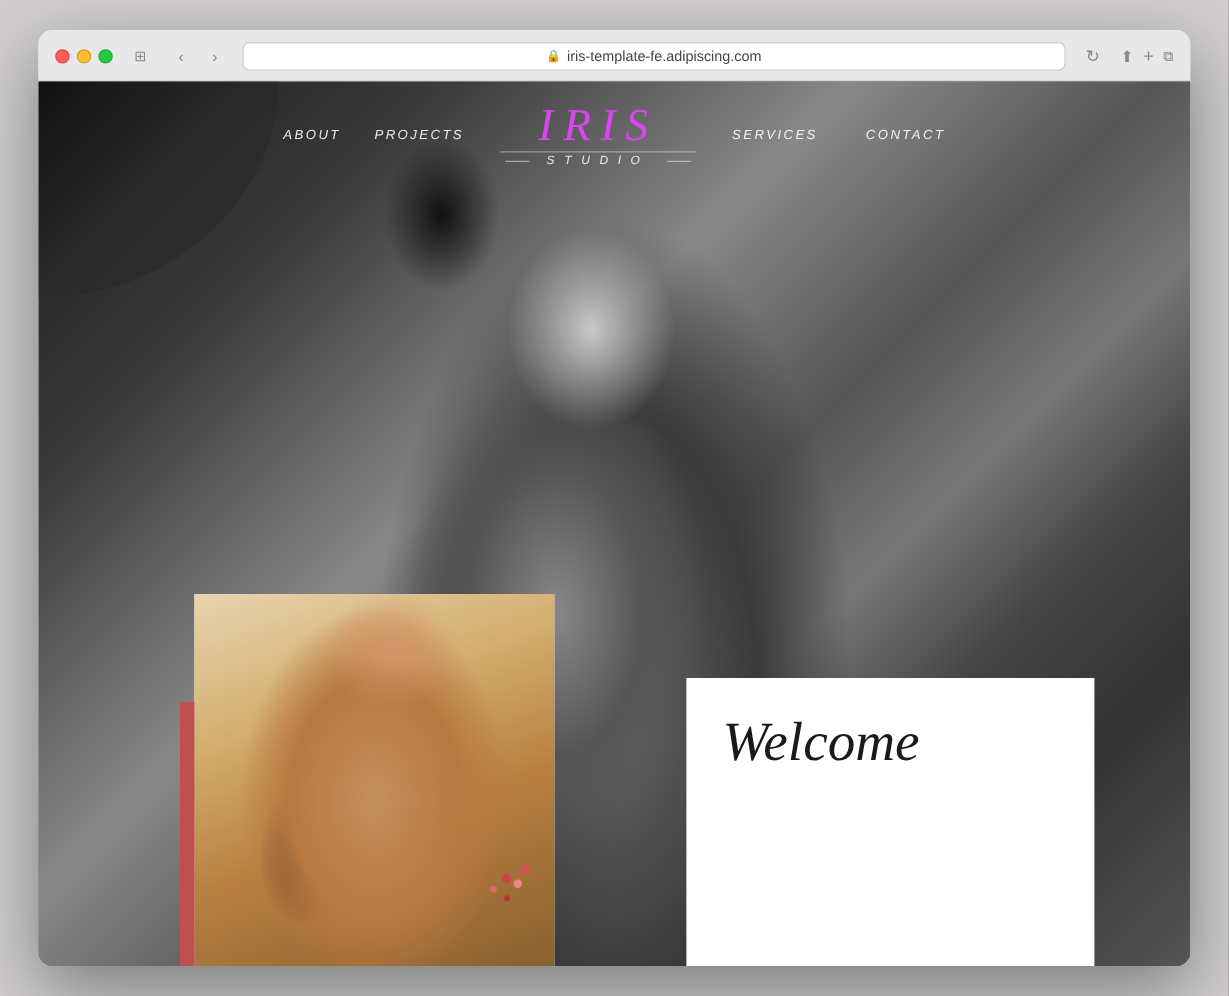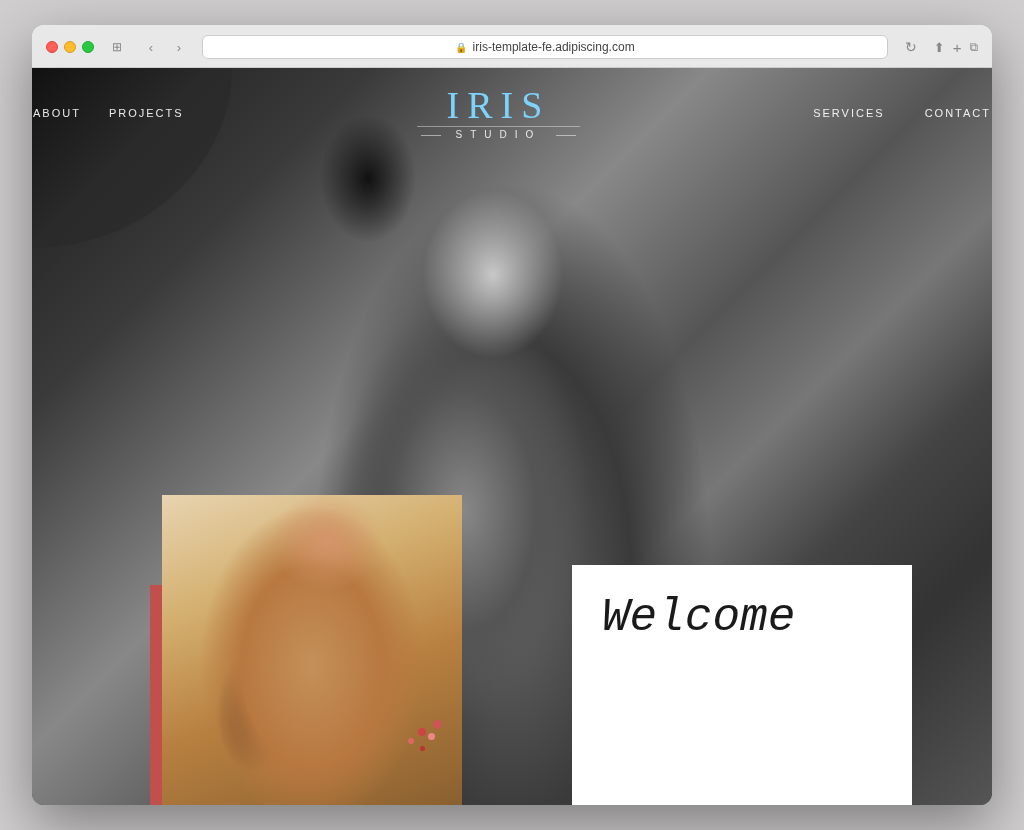--- a/index.html
+++ b/index.html
@@ -166,25 +166,26 @@
       background: linear-gradient(135deg, #111 0%, #2a2a2a 40%, transparent 100%);
       clip-path: ellipse(200px 180px at 0% 0%);
     }
 
     
     .site-nav {
       position: absolute;
       top: 0;
       left: 0;
       right: 0;
-      padding: 18px 1px;
-      display: flex;
-      align-items: center;
-      justify-content: space-between;
+      padding: 18px 12px;
+      display: flex;
+      align-items: center;
+      justify-content: center;
       z-index: 10;
+      font-style: italic;
     }
 
     .nav-left {
       display: flex;
       gap: 28px;
       margin-right: 30px;
     }
 
     .nav-right {
       display: flex;
@@ -203,21 +204,21 @@
     }
 
     .logo-container {
       text-align: center;
       line-height: 1;
     }
 
     .logo-iris {
       font-family: 'Georgia', serif;
       font-size: 38px;
-      color: #7dd3fc;
+      color: #d946ef;
       letter-spacing: 8px;
       font-weight: 300;
       display: block;
       line-height: 1;
     }
 
     .logo-studio {
       font-size: 10px;
       letter-spacing: 8px;
       color: rgba(255,255,255,0.85);
@@ -297,21 +298,21 @@
       right: 80px;
       bottom: 0;
       width: 340px;
       height: 240px;
       background: white;
       padding: 30px 30px 20px;
       z-index: 5;
     }
 
     .welcome-heading {
-      font-family: Liberation Mono, monospace;
+      font-family: Liberation Serif, serif;
       font-size: 46px;
       font-weight: 400;
       color: #1a1a1a;
       line-height: 1;
       margin-bottom: 30px;
       font-style: italic;
     }
 
     .welcome-text {
       font-size: 11.5px;

